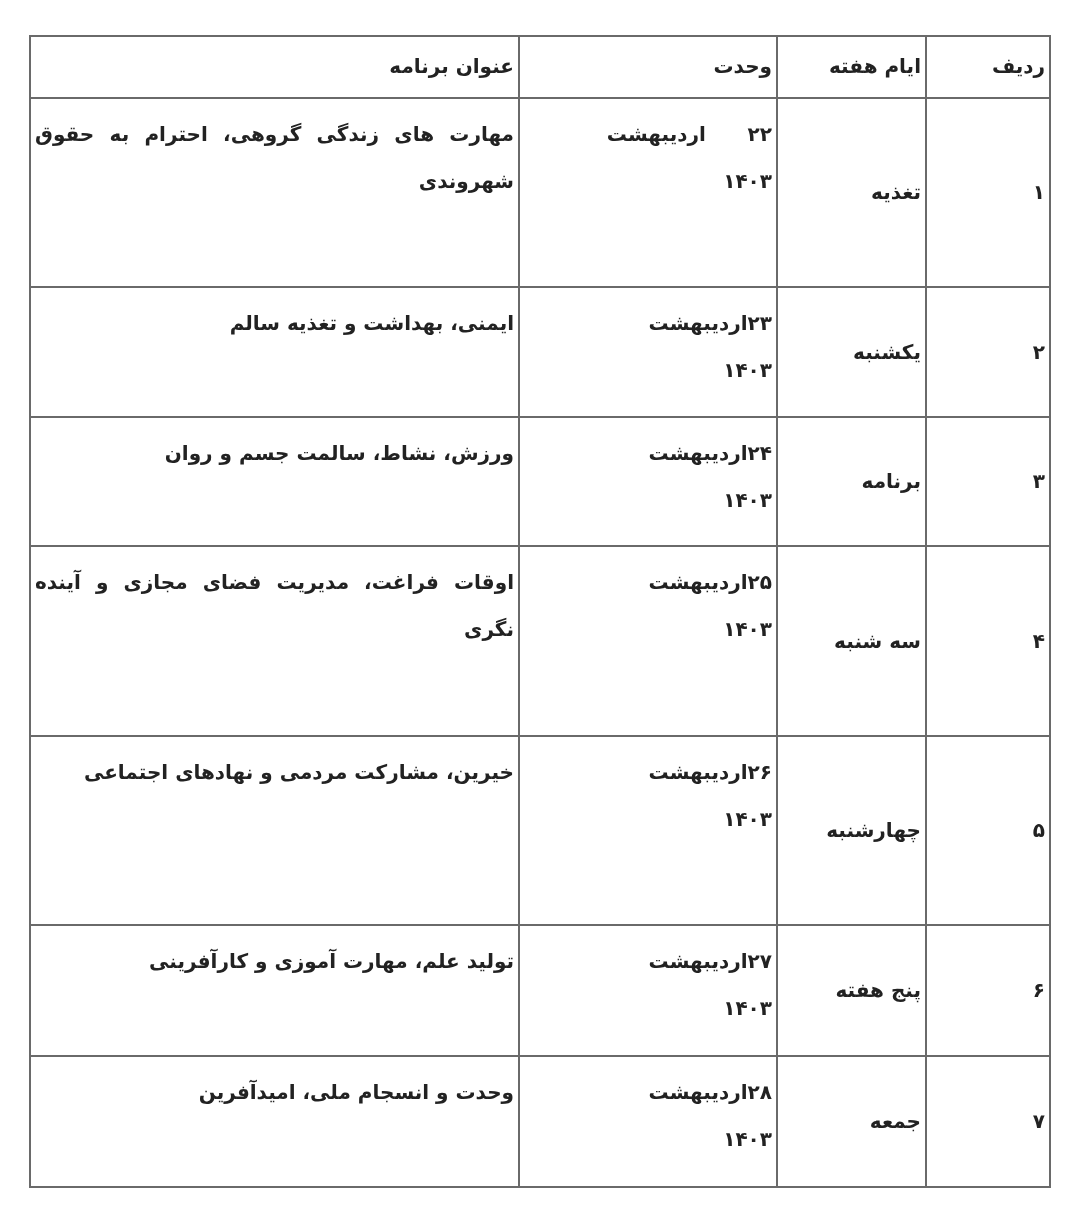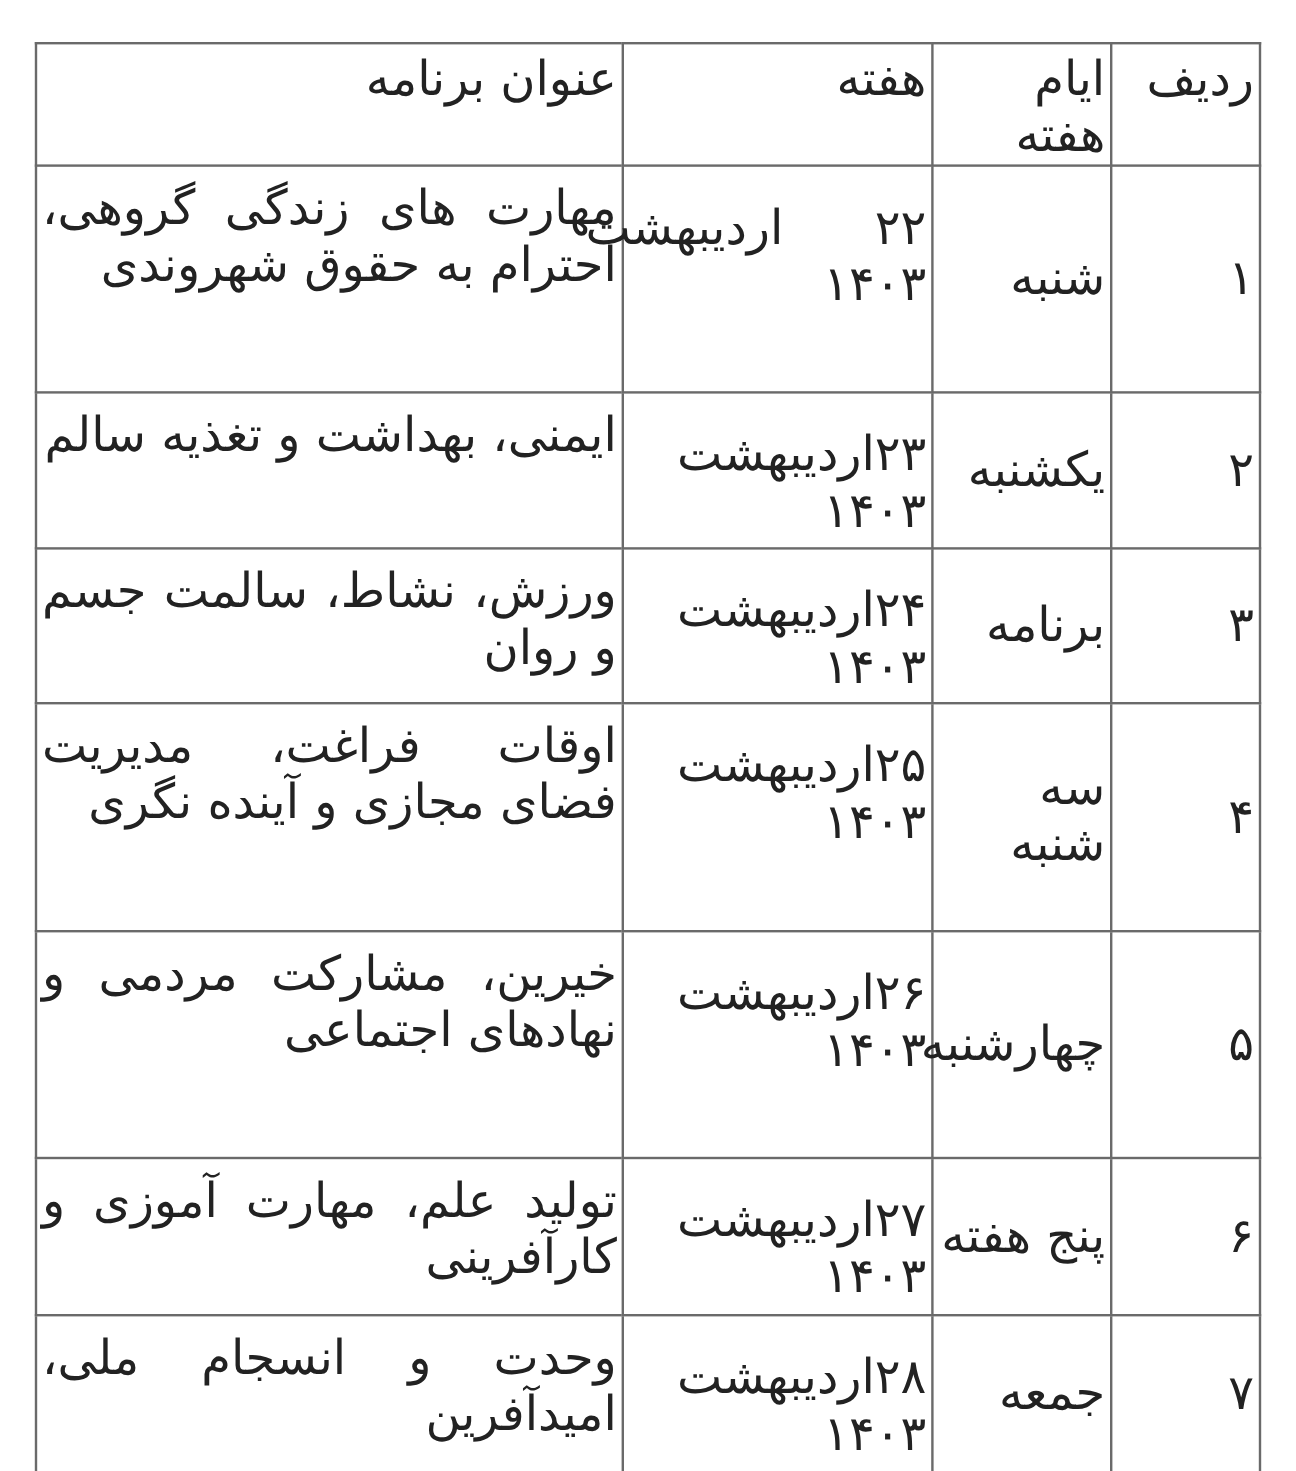--- a/index.html
+++ b/index.html
@@ -1,45 +1,45 @@
 <!DOCTYPE html>
 <html><head>
 <meta charset="utf-8">
 <style>
   html, body { margin: 0; padding: 0; background: #ffffff; }
   body { width: 1080px; height: 1226px; position: relative; overflow: hidden;
          font-family: "DejaVu Sans", sans-serif; color: #222; }
   table { position: absolute; left: 29px; top: 35px; width: 1022px;
           border-collapse: collapse; direction: rtl; table-layout: fixed; }
   td, th { border: 2px solid #6a6a6a; vertical-align: top; text-align: right;
-           font-weight: normal; font-size: 40px; line-height: 47px; padding: 12px 4px 0 4px; }
+           font-weight: bold; font-size: 20px; line-height: 47px; padding: 12px 4px 0 4px; }
   th { height: 54px; padding-top: 6px; }
   td.mid { vertical-align: middle; padding-top: 0; }
   .col-row { width: 83px; padding-left: 35px; }
   .col-day { width: 139px; margin-top: 47px; }
   .col-date { width: 248px; }
   .col-title { width: auto; text-align: justify; text-align-last: right; }
-  .date-cell { padding-top: 28px; }
+  .date-cell { padding-top: 12px; }
 </style>
 </head>
 <body>
 
 <table>
   <thead>
     <tr>
       <th class="col-row">ردیف</th>
       <th class="col-day">ایام هفته</th>
-      <th class="col-date">هفته</th>
+      <th class="col-date">وحدت</th>
       <th class="col-title">عنوان برنامه</th>
     </tr>
   </thead>
   <tbody id="tbody">
   <tr style="height: 189px;">
     <td class="mid">۱</td>
-    <td class="mid">شنبه</td>
+    <td class="mid">تغذیه</td>
     <td class="date-cell">
       <div style="white-space:pre;">۲۲      اردیبهشت</div>
       <div>۱۴۰۳</div>
     </td>
     <td class="col-title">مهارت های زندگی گروهی، احترام به حقوق شهروندی</td>
   </tr>
 
   <tr style="height: 130px;">
     <td class="mid">۲</td>
     <td class="mid">یکشنبه</td>

